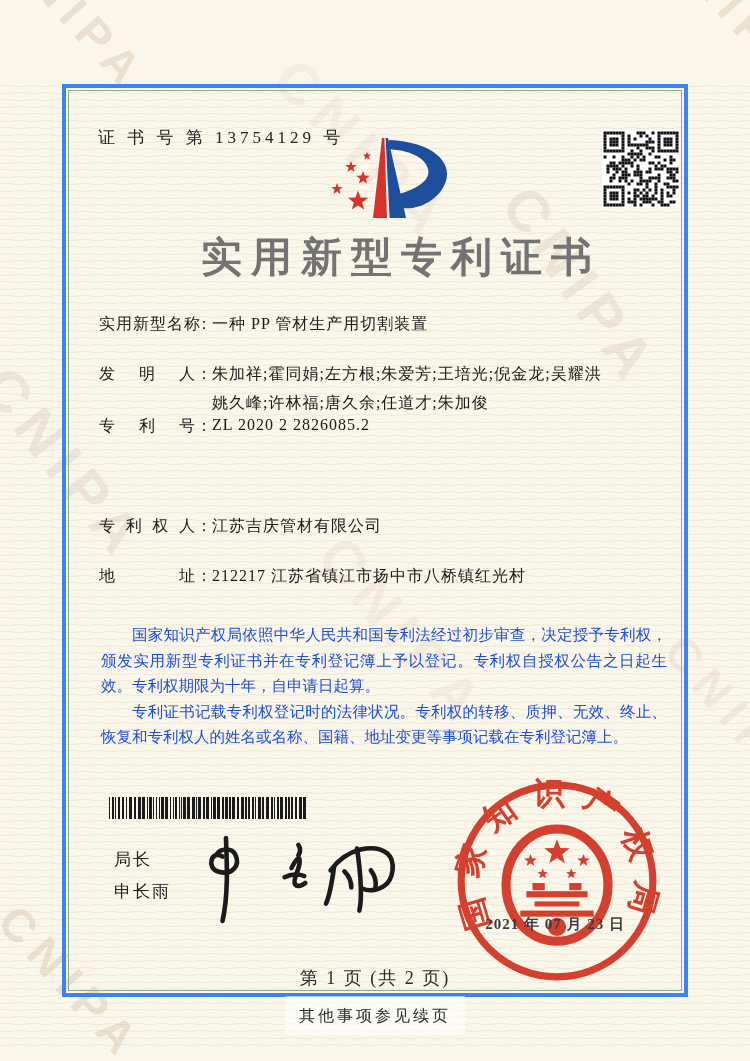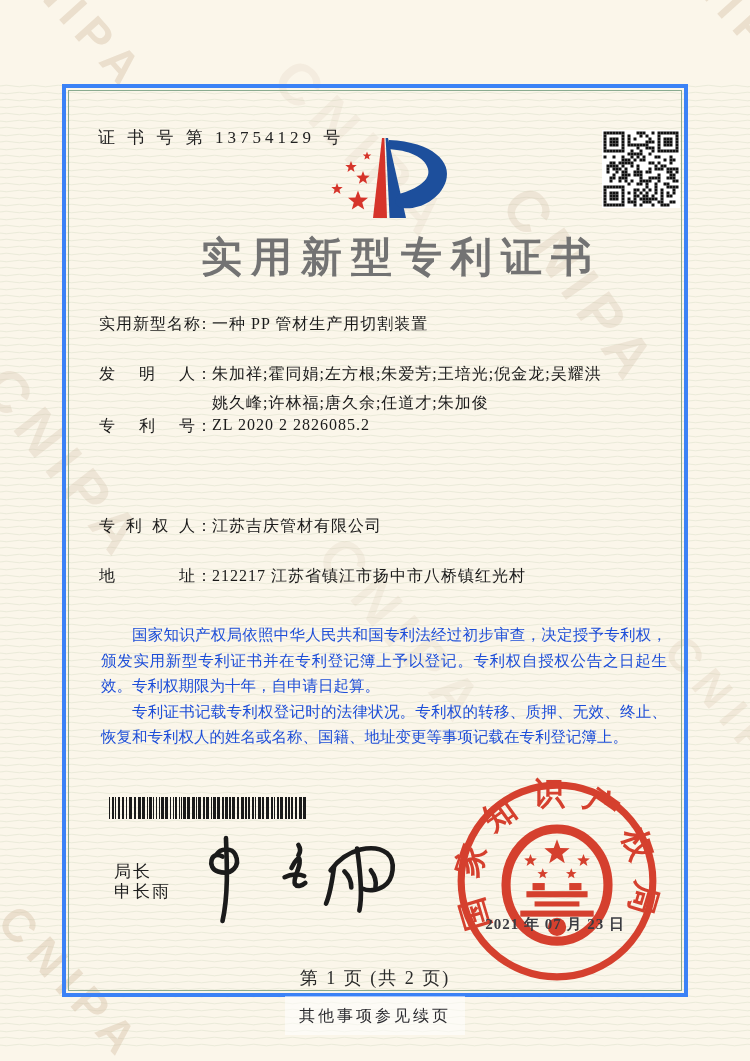--- a/index.html
+++ b/index.html
@@ -42,21 +42,21 @@
   .fvalue { display:inline-block; vertical-align:top; }
   .cont-line { margin-left:113px; margin-top:8px; }
   .grant-no-group { position:absolute; left:267px; top:0; }
   .paragraphs {
     position:absolute; left:35px; top:534px; width:566px;
     font-size:15.5px; line-height:25.5px; color:#1d4ed8;
     text-align:justify;
   }
   .paragraphs p { text-indent:2em; }
   .barcode { position:absolute; left:43px; top:709px; width:202px; height:22px; }
-  .sig-title { position:absolute; left:48px; top:760px; font-family:Liberation Serif, serif; font-size:17px; color:#222; letter-spacing:2px;margin-top:12px; }
+  .sig-title { position:absolute; left:48px; top:760px; font-family:Liberation Serif, serif; font-size:17px; color:#222; letter-spacing:2px; }
   .sig-name  { position:absolute; left:48px; top:792px; font-family:"Liberation Sans",sans-serif; font-size:17px; color:#222; letter-spacing:2px; }
   .signature { position:absolute; left:122px; top:744px; width:230px; height:95px; }
   .seal { position:absolute; left:387px; top:689px; width:208px; height:208px; }
   .seal svg { position:absolute; inset:0; }
   .seal-date {
     position:absolute; left:12px; top:138px; width:180px; text-align:center;
     font-size:15px; font-weight:bold; color:#3a3b41; letter-spacing:1px;
   }
   .page-info {
     position:absolute; left:0; top:878px; width:100%; text-align:center;

